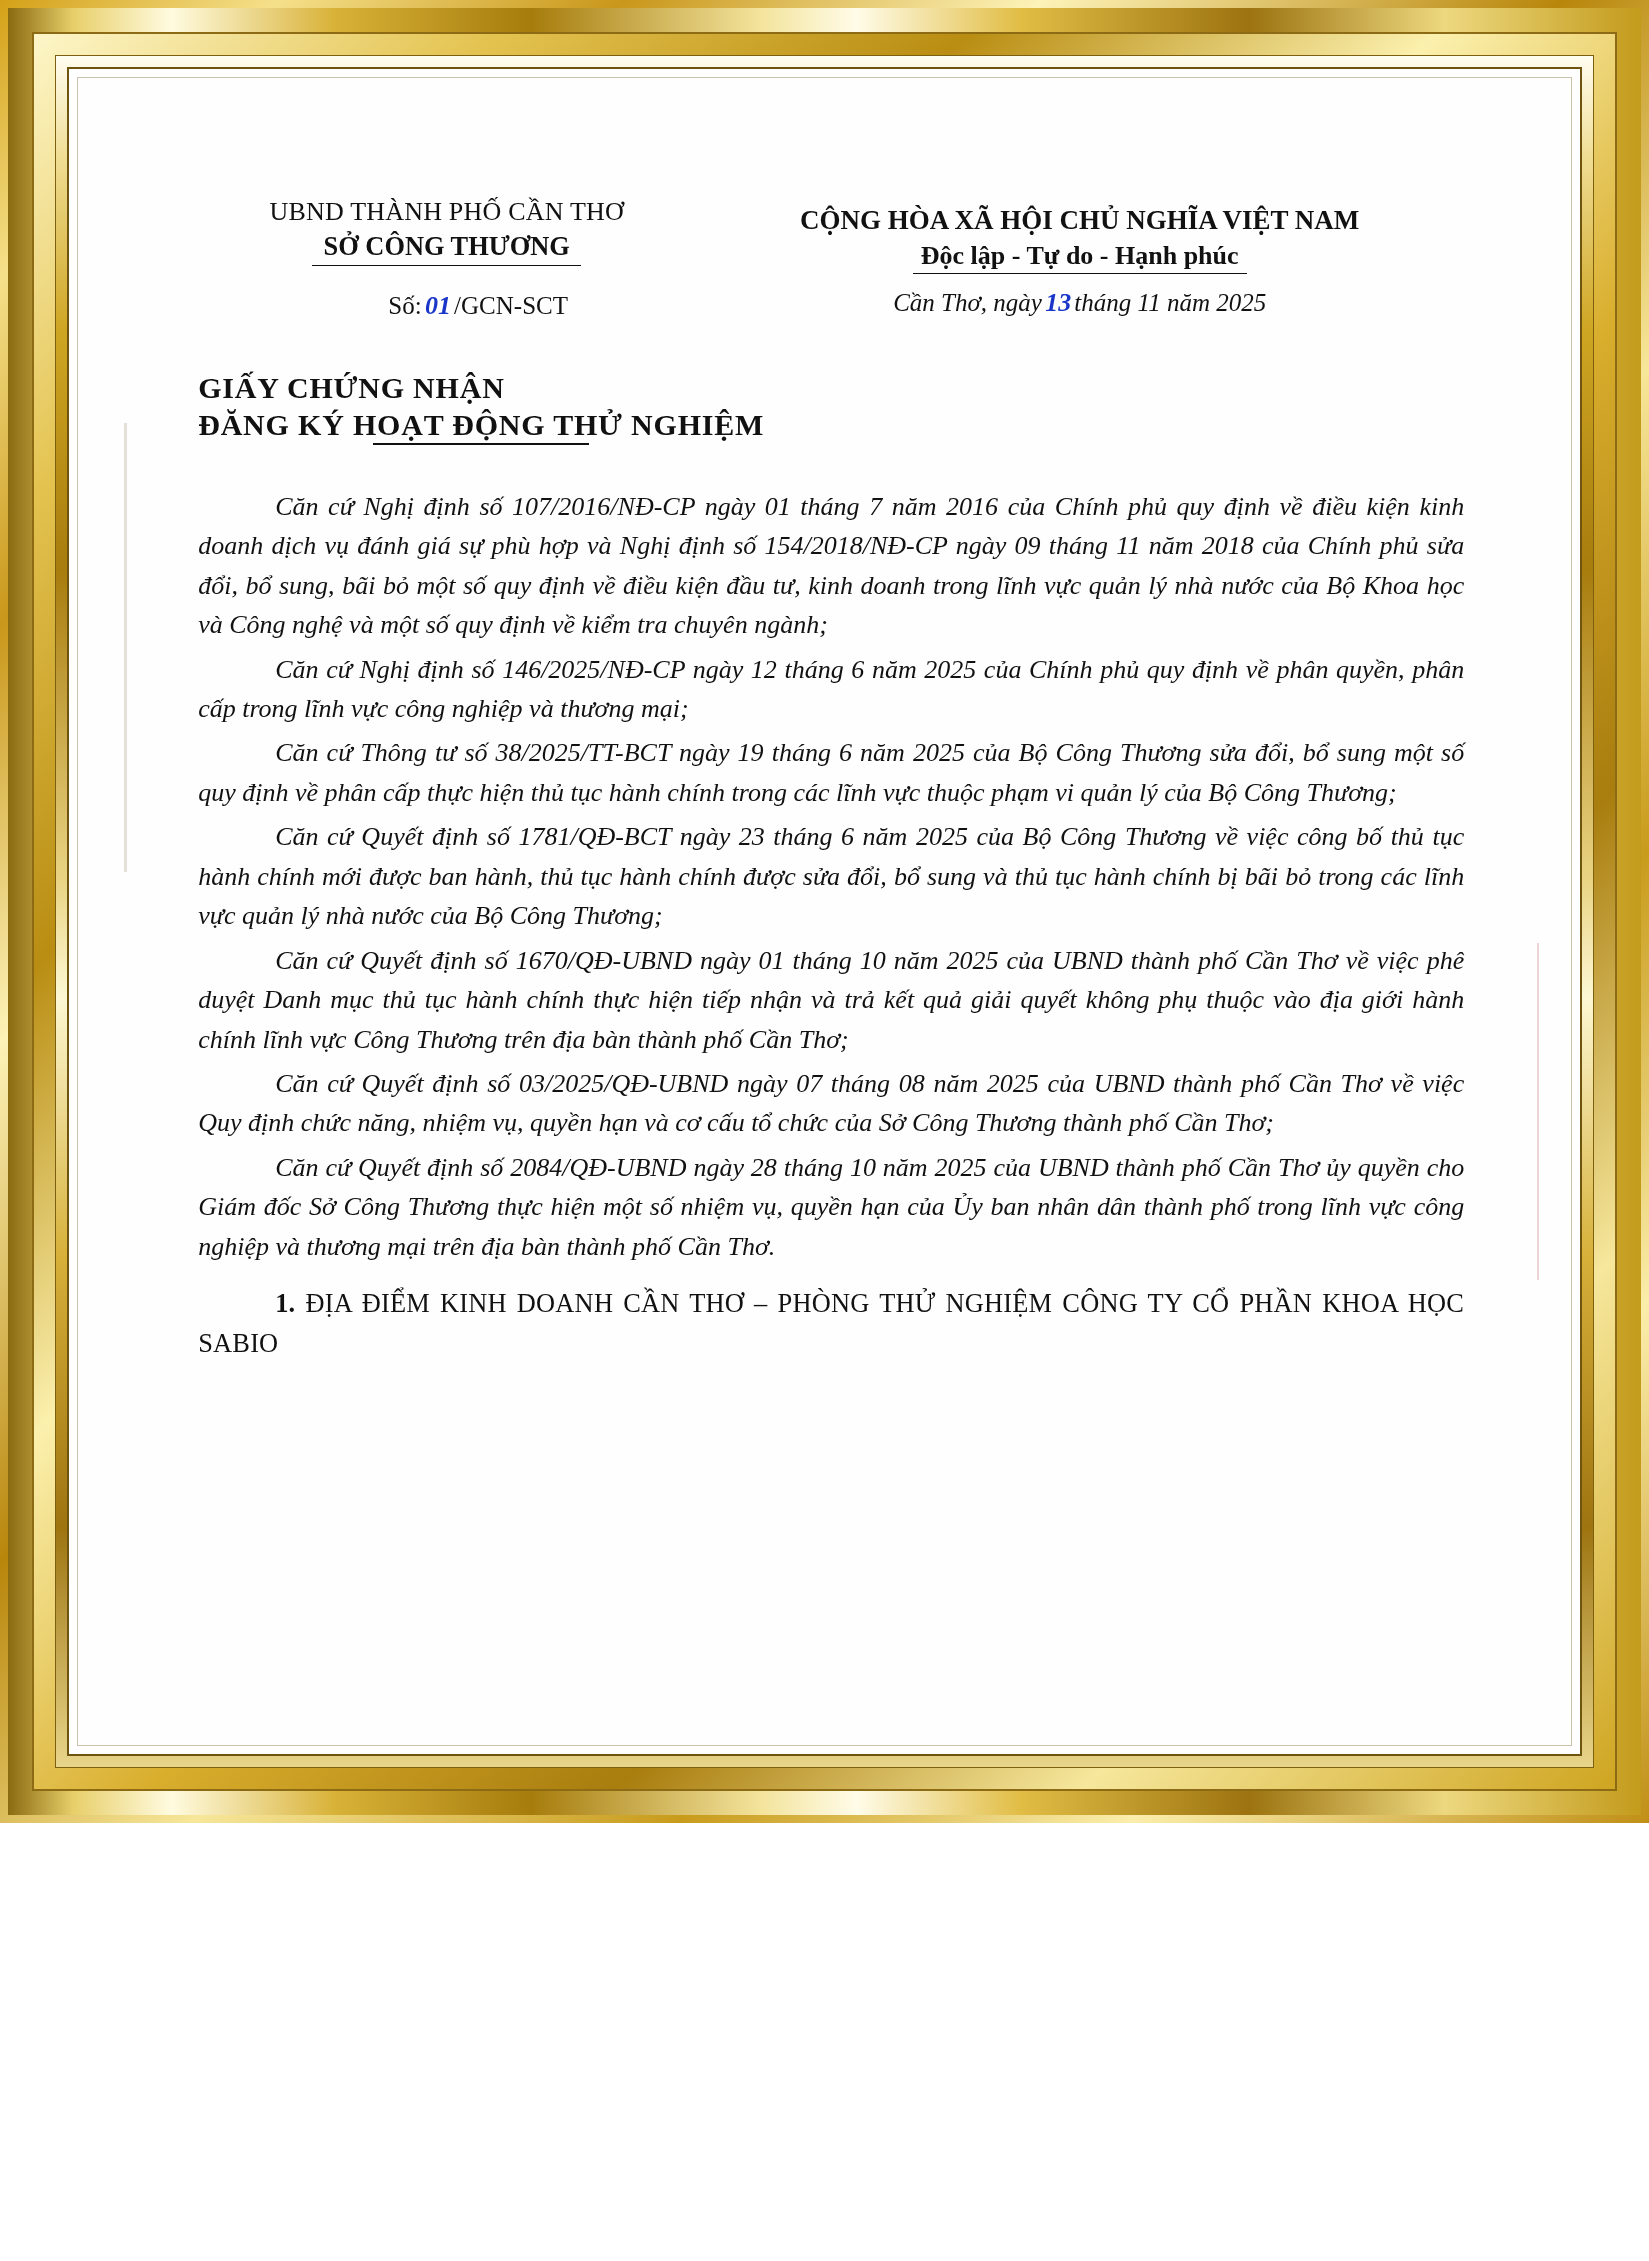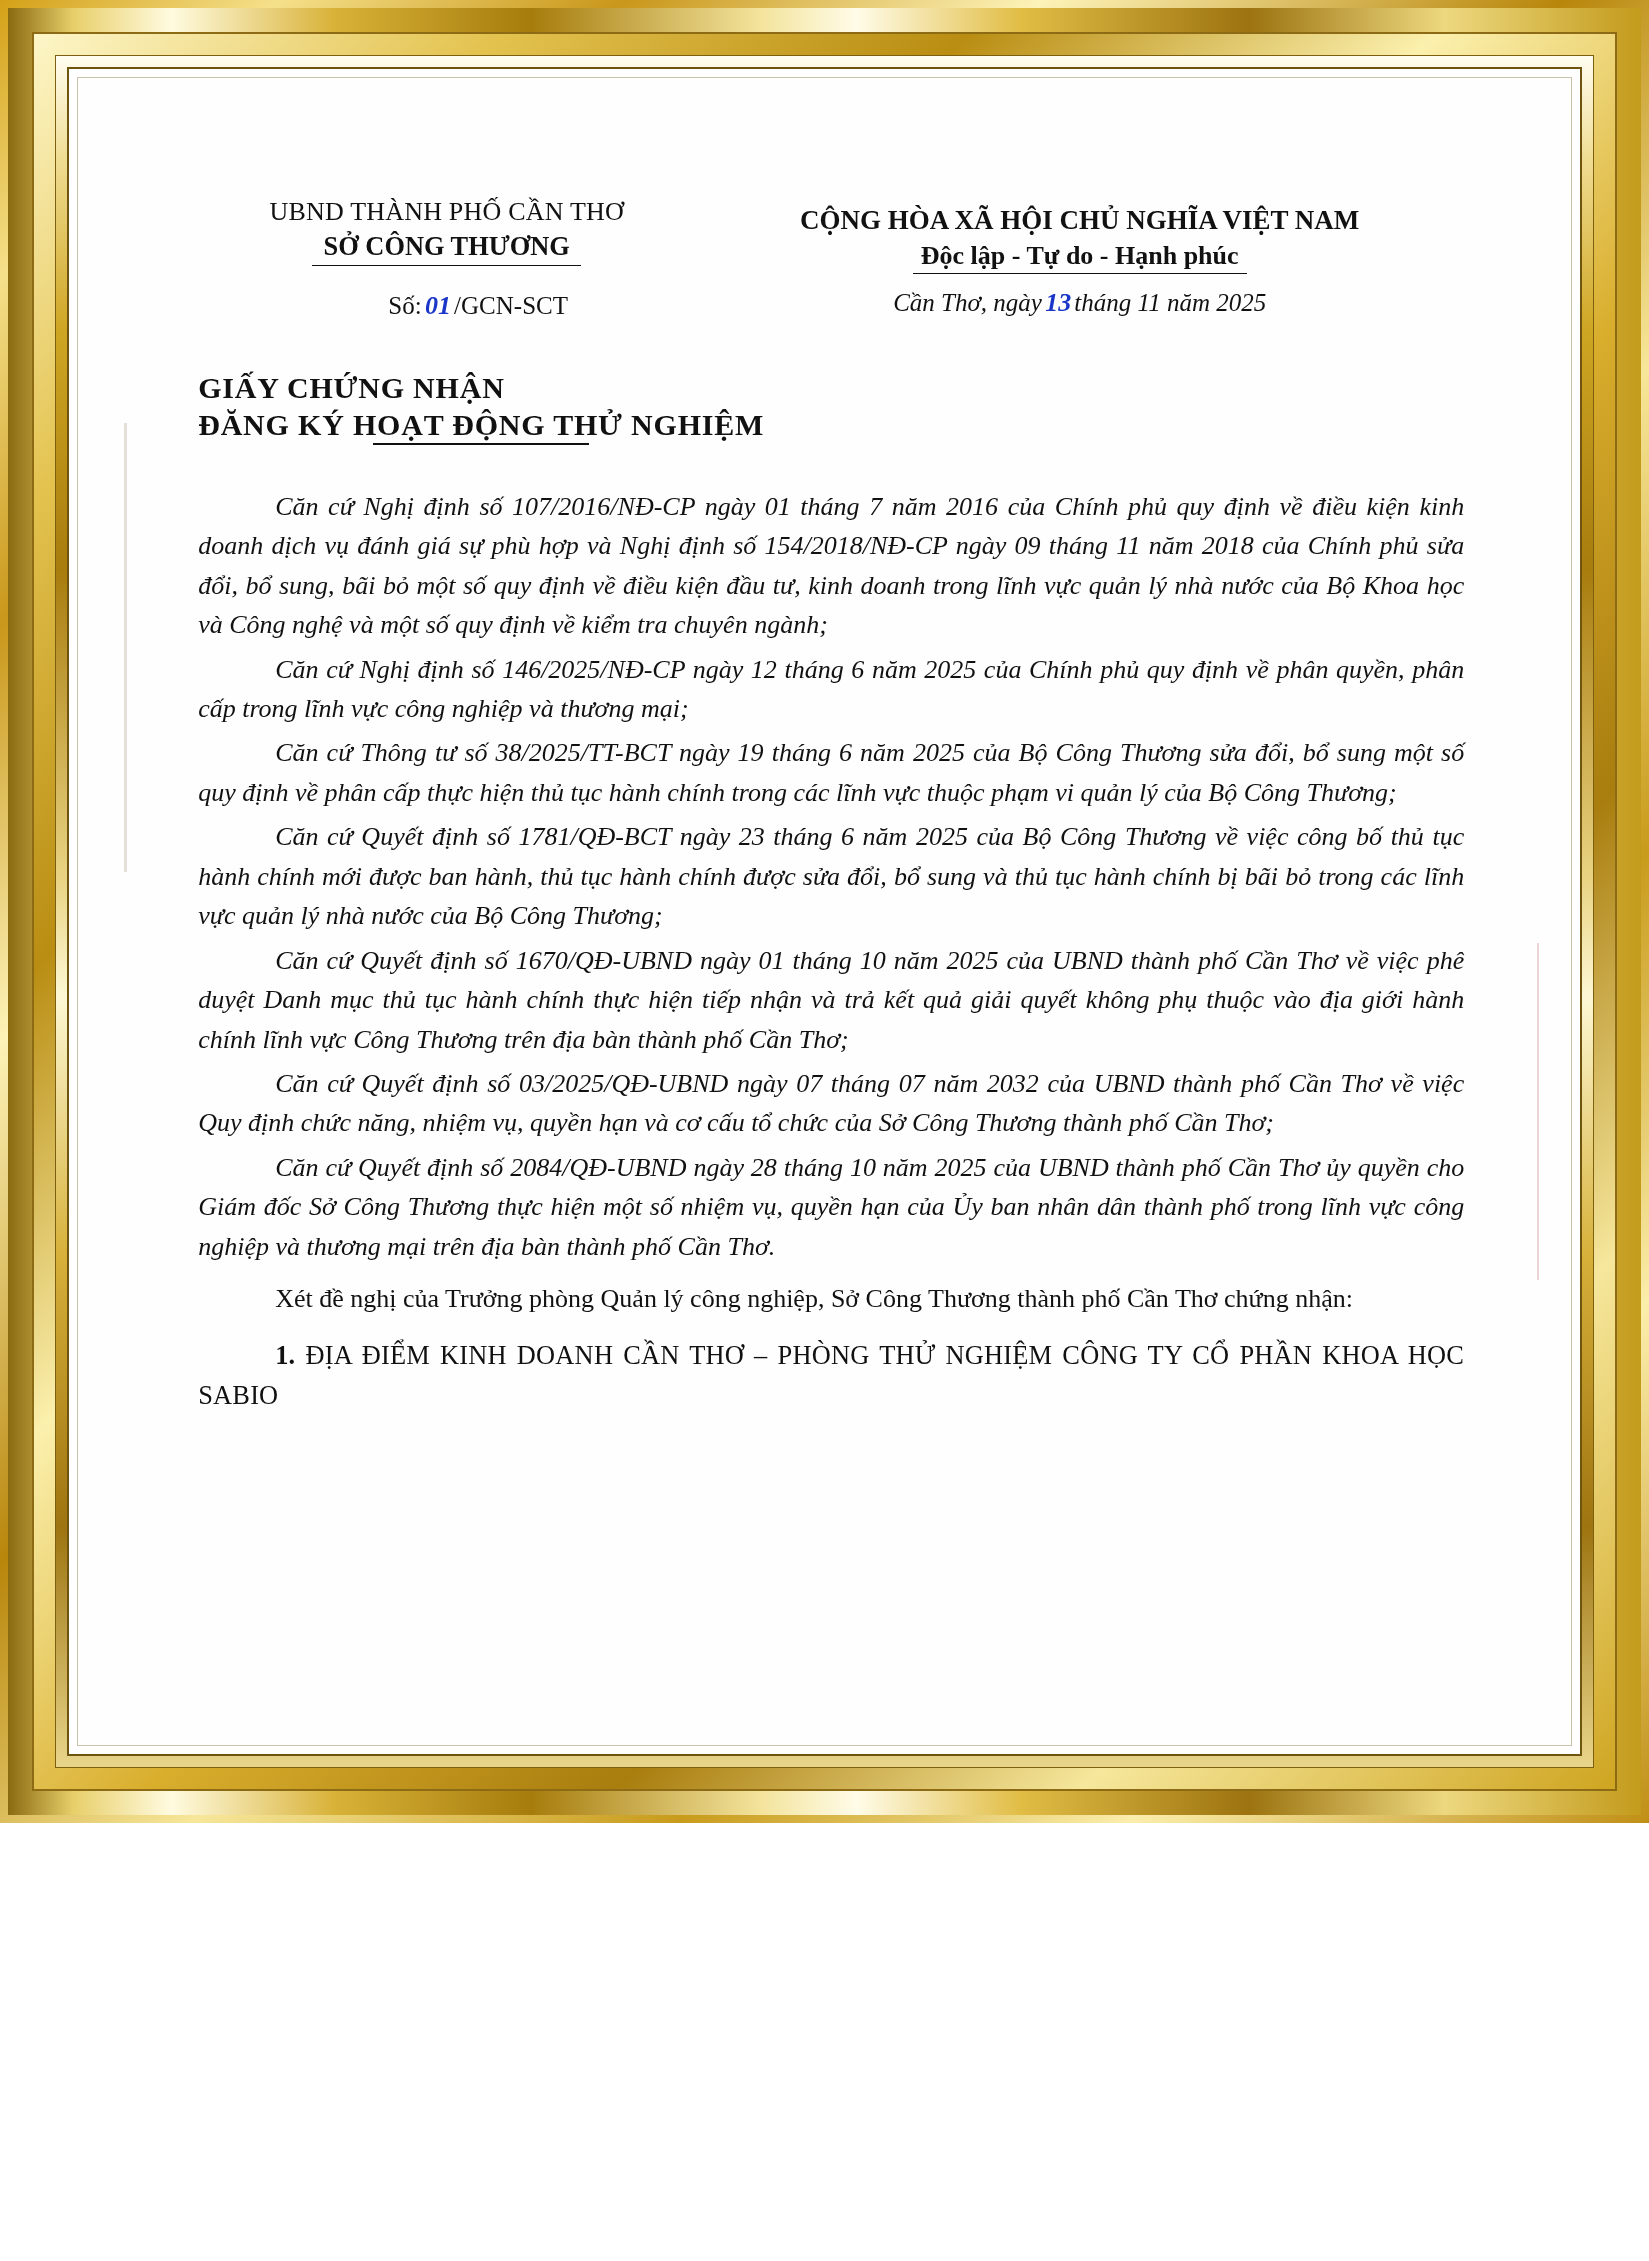--- a/index.html
+++ b/index.html
@@ -302,24 +302,23 @@
             <span class="title-underline"></span>
           </div>
         </div>
 
         <div class="paras">
           <p class="para">Căn cứ Nghị định số 107/2016/NĐ-CP ngày 01 tháng 7 năm 2016 của Chính phủ quy định về điều kiện kinh doanh dịch vụ đánh giá sự phù hợp và Nghị định số 154/2018/NĐ-CP ngày 09 tháng 11 năm 2018 của Chính phủ sửa đổi, bổ sung, bãi bỏ một số quy định về điều kiện đầu tư, kinh doanh trong lĩnh vực quản lý nhà nước của Bộ Khoa học và Công nghệ và một số quy định về kiểm tra chuyên ngành;</p>
           <p class="para">Căn cứ Nghị định số 146/2025/NĐ-CP ngày 12 tháng 6 năm 2025 của Chính phủ quy định về phân quyền, phân cấp trong lĩnh vực công nghiệp và thương mại;</p>
           <p class="para">Căn cứ Thông tư số 38/2025/TT-BCT ngày 19 tháng 6 năm 2025 của Bộ Công Thương sửa đổi, bổ sung một số quy định về phân cấp thực hiện thủ tục hành chính trong các lĩnh vực thuộc phạm vi quản lý của Bộ Công Thương;</p>
           <p class="para">Căn cứ Quyết định số 1781/QĐ-BCT ngày 23 tháng 6 năm 2025 của Bộ Công Thương về việc công bố thủ tục hành chính mới được ban hành, thủ tục hành chính được sửa đổi, bổ sung và thủ tục hành chính bị bãi bỏ trong các lĩnh vực quản lý nhà nước của Bộ Công Thương;</p>
           <p class="para">Căn cứ Quyết định số 1670/QĐ-UBND ngày 01 tháng 10 năm 2025 của UBND thành phố Cần Thơ về việc phê duyệt Danh mục thủ tục hành chính thực hiện tiếp nhận và trả kết quả giải quyết không phụ thuộc vào địa giới hành chính lĩnh vực Công Thương trên địa bàn thành phố Cần Thơ;</p>
-          <p class="para">Căn cứ Quyết định số 03/2025/QĐ-UBND ngày 07 tháng 07 năm 2032 của UBND thành phố Cần Thơ về việc Quy định chức năng, nhiệm vụ, quyền hạn và cơ cấu tổ chức của Sở Công Thương thành phố Cần Thơ;</p>
+          <p class="para">Căn cứ Quyết định số 03/2025/QĐ-UBND ngày 07 tháng 08 năm 2025 của UBND thành phố Cần Thơ về việc Quy định chức năng, nhiệm vụ, quyền hạn và cơ cấu tổ chức của Sở Công Thương thành phố Cần Thơ;</p>
           <p class="para">Căn cứ Quyết định số 2084/QĐ-UBND ngày 28 tháng 10 năm 2025 của UBND thành phố Cần Thơ ủy quyền cho Giám đốc Sở Công Thương thực hiện một số nhiệm vụ, quyền hạn của Ủy ban nhân dân thành phố trong lĩnh vực công nghiệp và thương mại trên địa bàn thành phố Cần Thơ.</p>
 
-          <p class="tail">Xét đề nghị của Trưởng phòng Quản lý công nghiệp, Sở Công Thương thành phố Cần Thơ chứng nhận:</p>
 
           <p class="item">
             <b>1.</b>
             <span>ĐỊA ĐIỂM KINH DOANH CẦN THƠ – PHÒNG THỬ NGHIỆM CÔNG TY CỔ PHẦN KHOA HỌC SABIO</span>
           </p>
         </div>
 
       </div>
      </div>
     </div>

